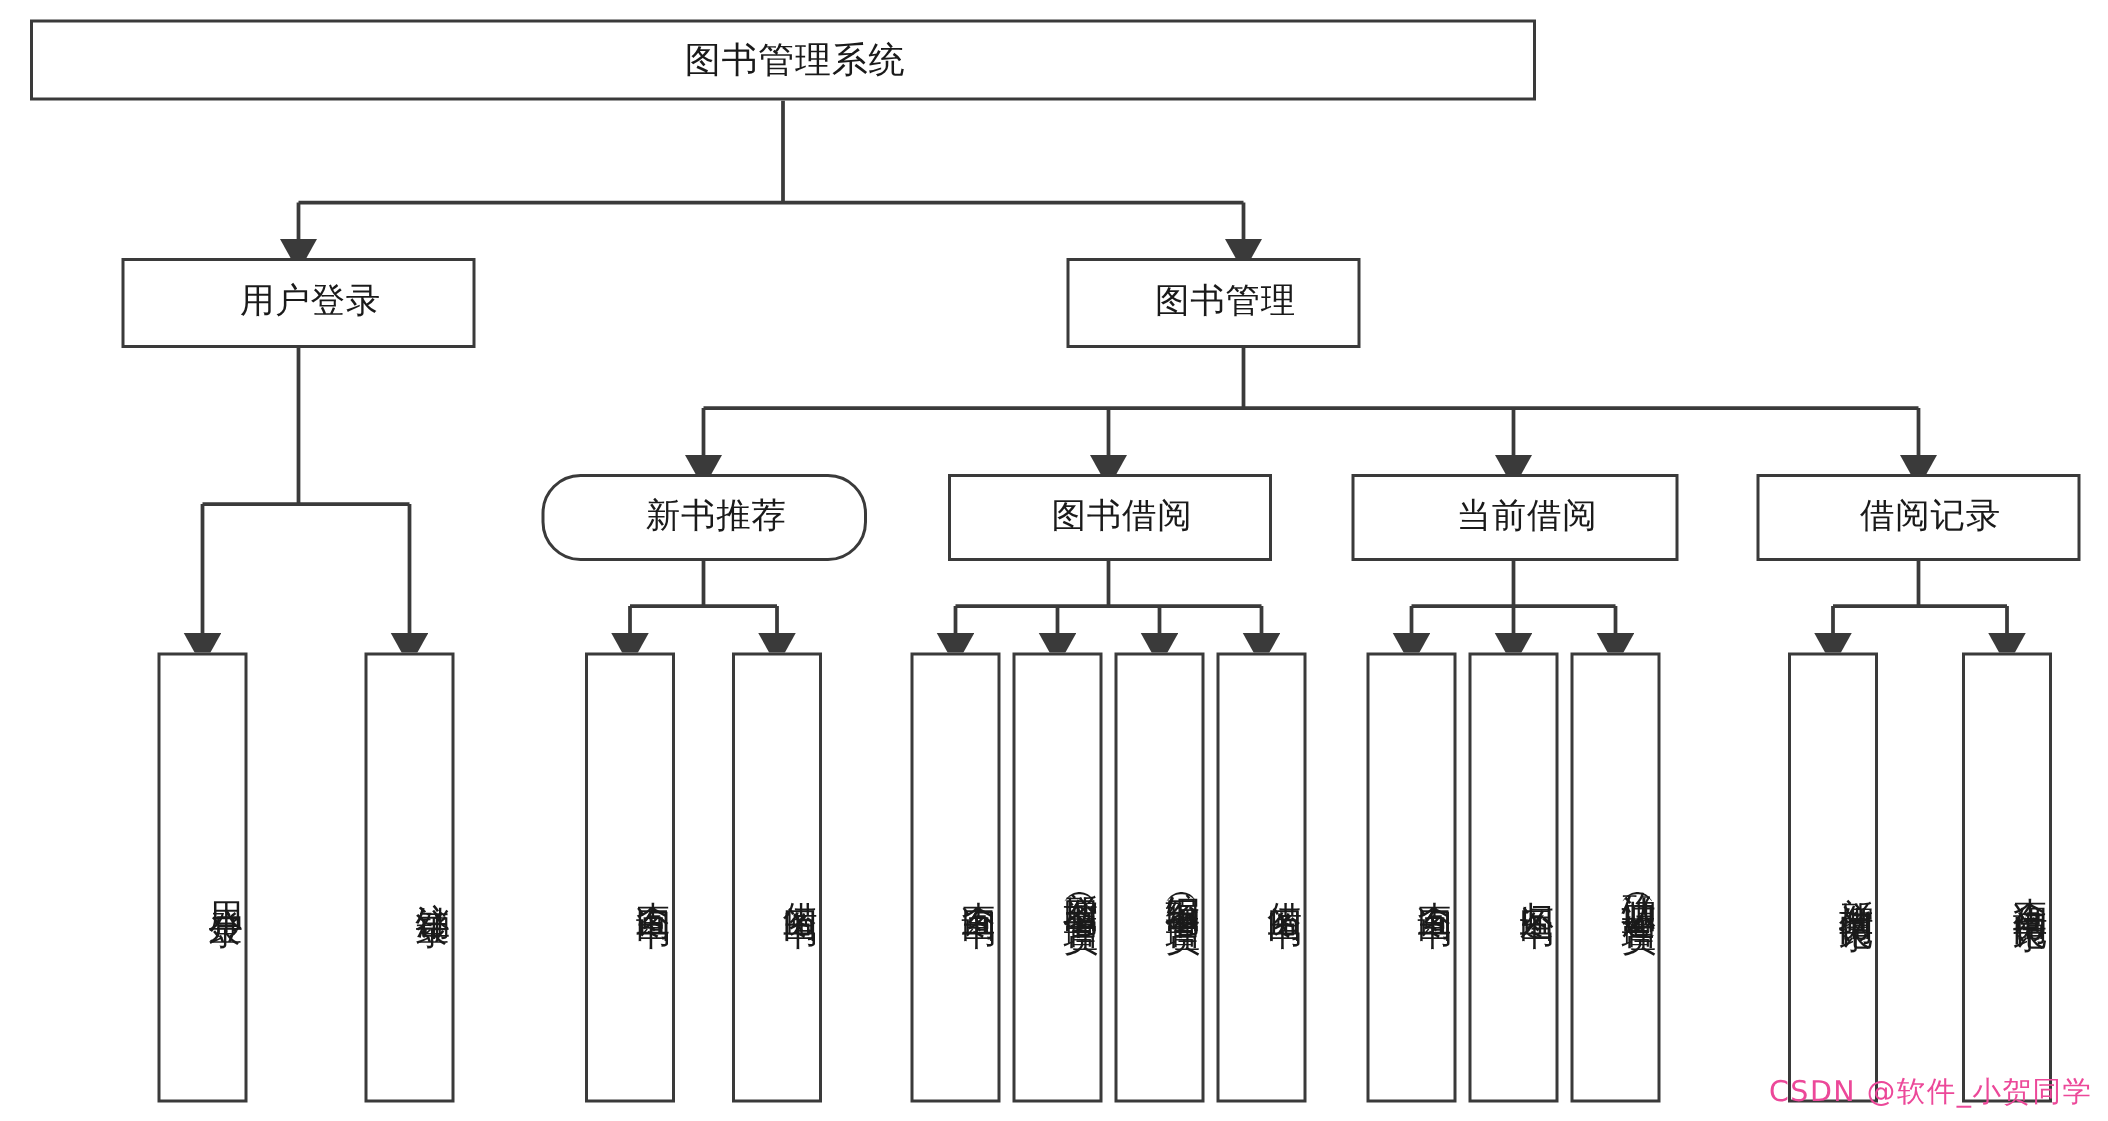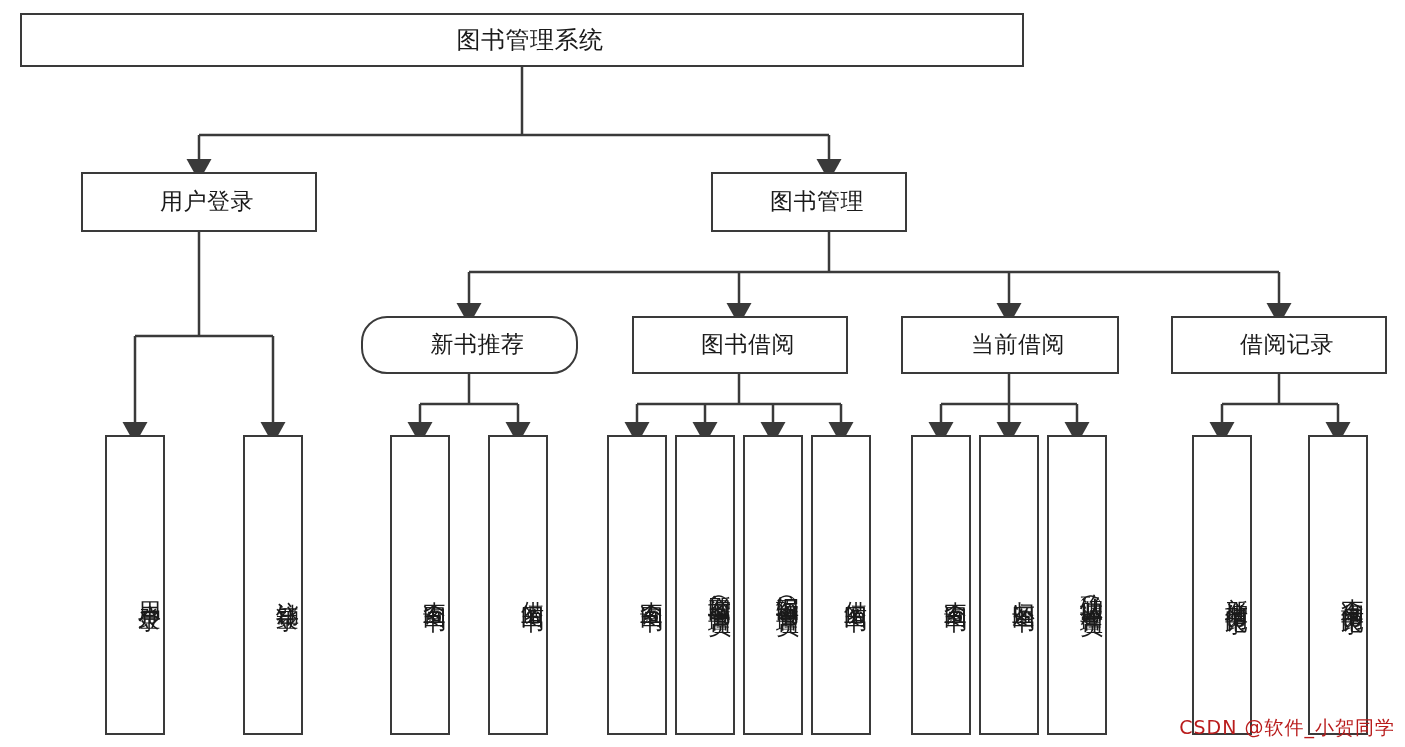--- a/index.html
+++ b/index.html
@@ -65,21 +65,21 @@
     fill: none;
   }
   .arrowhead {
     fill: #3a3a3a;
   }
   #watermark {
     position: absolute;
     right: 10px;
     bottom: 6px;
     font-size: 19px;
-    color: #b91c1c;
+    color: #ec4899;
     letter-spacing: 1px;
     white-space: nowrap;
   }
 </style>
 </head>
 <body>
 
 <div id="canvas">
 
   <svg class="links" viewBox="0 0 1405 747">

